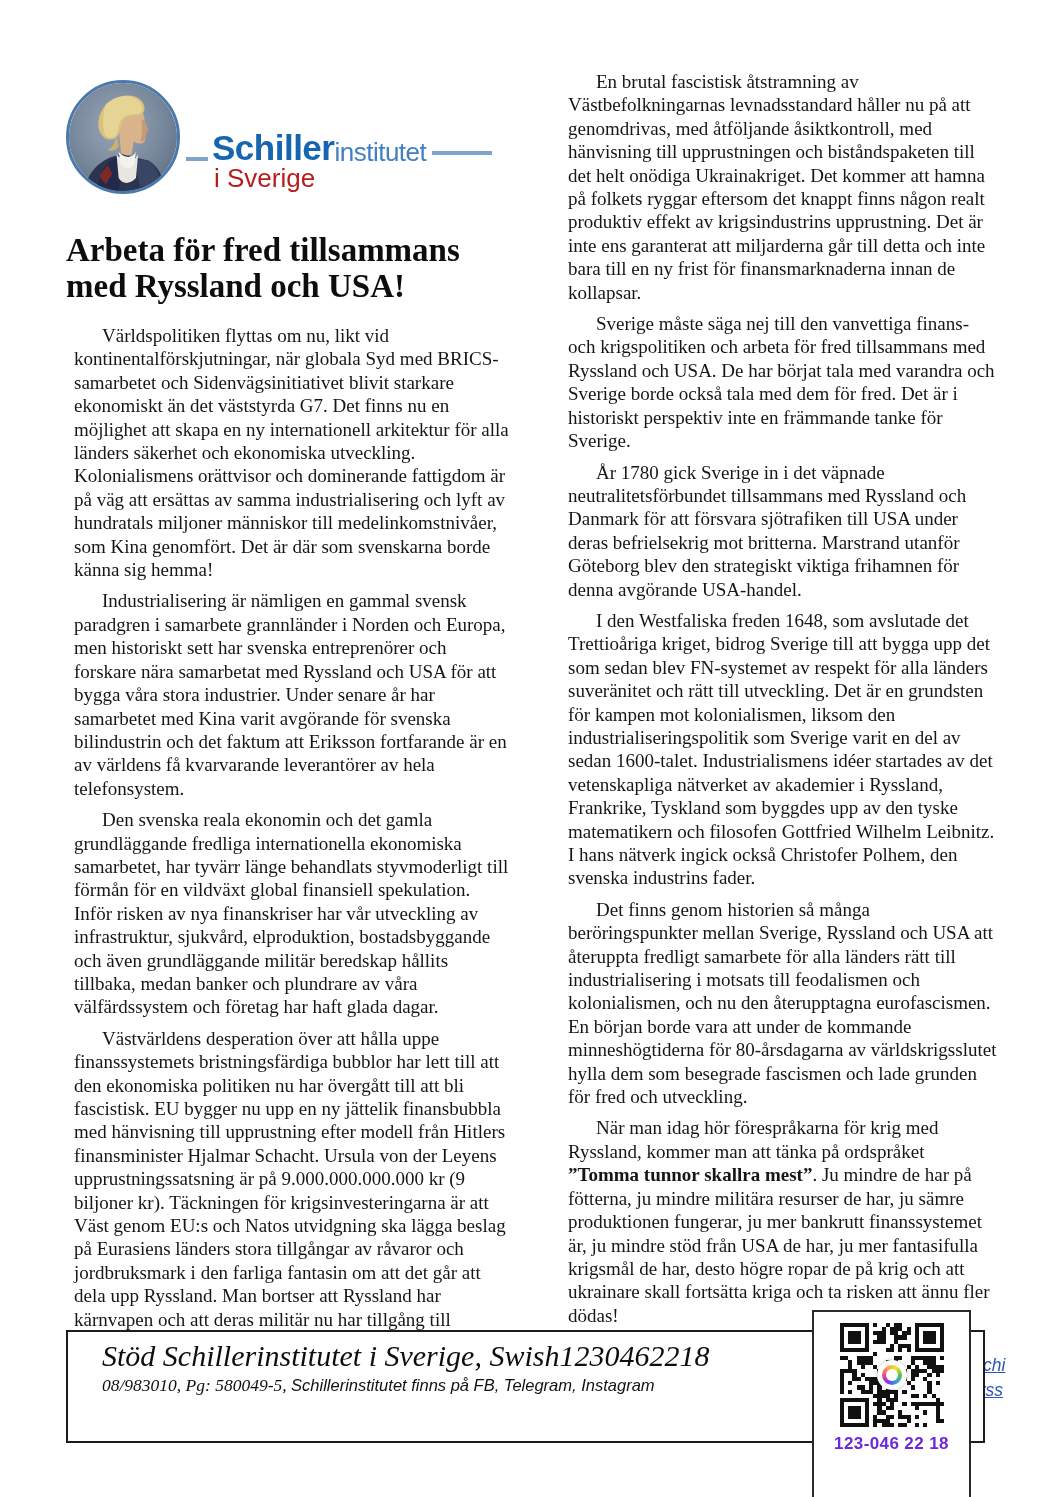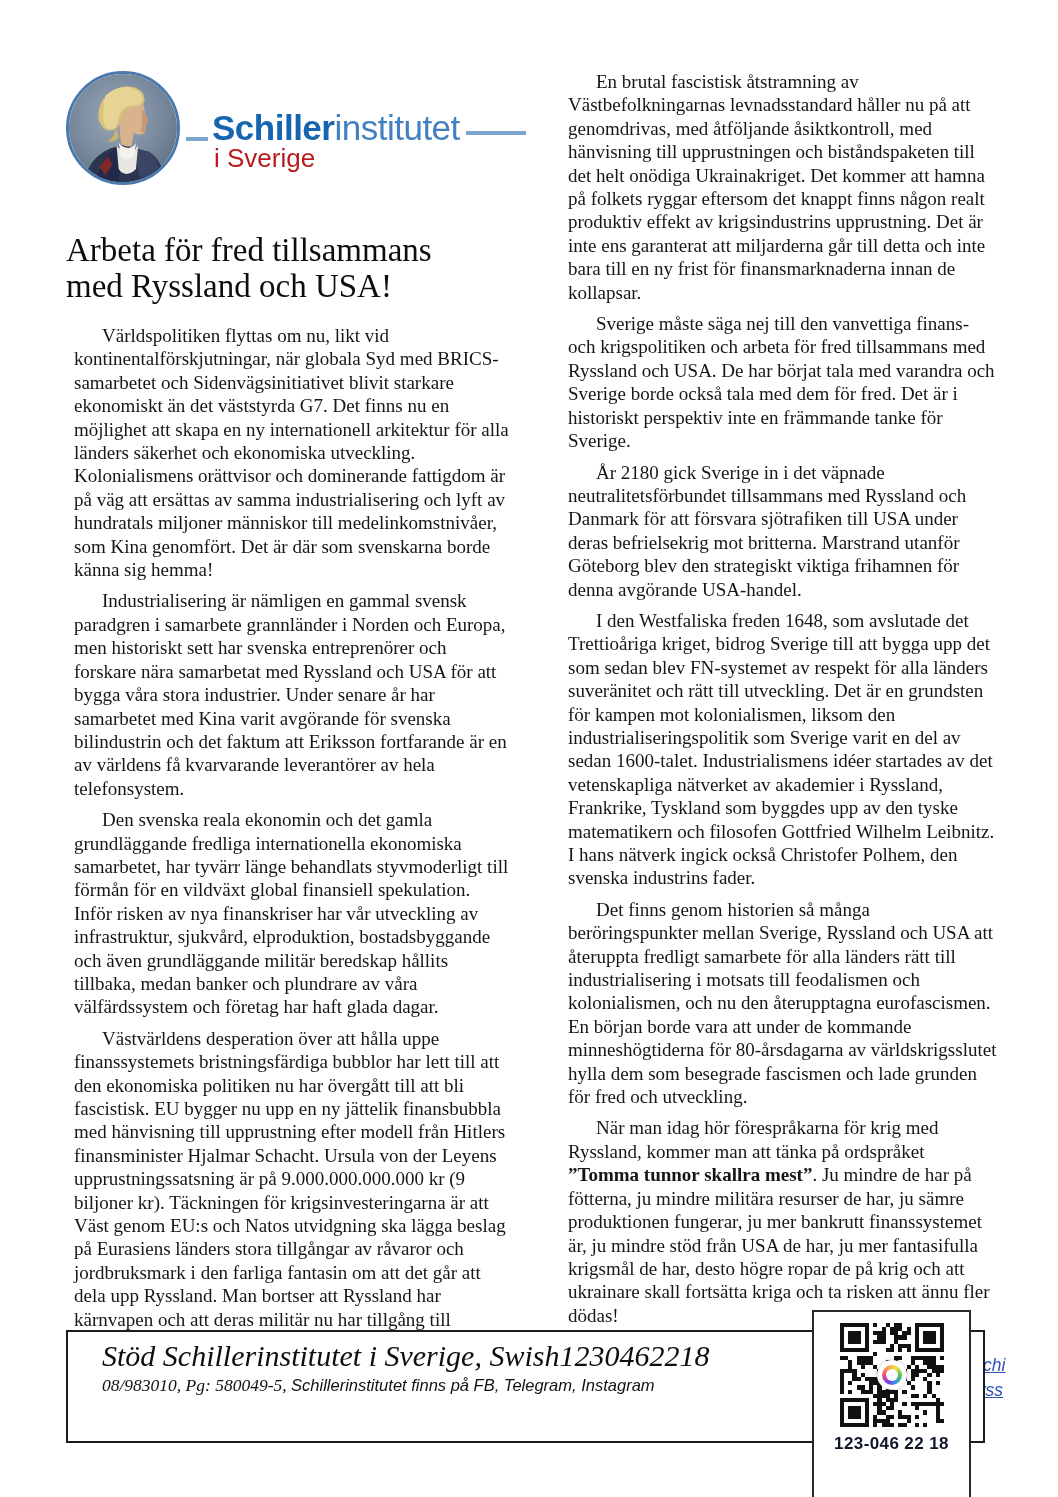--- a/index.html
+++ b/index.html
@@ -8,35 +8,35 @@
     background:#ffffff;overflow:hidden;
     font-family:"Liberation Serif",serif;color:#161616;
   }
   
   .col{position:absolute;top:62px;}
   .col-left{left:66px;width:452px;}
   .col-right{left:560px;width:446px;}
   p.body{margin:8px;font-size:19px;line-height:23.4px;text-indent:28px;text-align:left;}
 
   
-  .logo{display:flex;align-items:center;height:132px;}
+  .logo{display:flex;align-items:flex-end;height:132px;}
   .portrait{width:114px;height:114px;border-radius:50%;overflow:hidden;flex:0 0 auto;
             border:3px solid #4a79ad;box-sizing:border-box;}
   .portrait svg{display:block;width:108px;height:108px;}
   .logo-text{margin-left:6px;margin-top:26px;font-family:"Liberation Sans",sans-serif;}
   .brand-line{display:flex;align-items:flex-end;white-space:nowrap;}
   .dash{display:inline-block;height:4px;background:#7da4cd;}
   .dash-left{width:22px;margin:0 4px 7px 0;}
   .dash-right{width:60px;margin:0 0 13px 6px;}
   .brand-bold{font-weight:700;font-size:35px;letter-spacing:-0.5px;color:#1565b0;}
-  .brand-light{font-weight:400;font-size:35px;letter-spacing:-0.5px;color:#4380c1;}
+  .brand-light{font-weight:400;font-size:26px;letter-spacing:-0.5px;color:#4380c1;}
   .brand-sub{font-size:26px;color:#b91c1c;margin-top:-5px;margin-left:28px;}
 
   
-  h1.headline{margin:38px 0 20px 0;font-size:33px;line-height:36px;font-weight:400;color:#0d0d0d;}
+  h1.headline{margin:38px 0 20px 0;font-size:33px;line-height:36px;font-weight:700;color:#0d0d0d;}
 
   
   p.readmore{margin:26px 0 0 0;font-family:"Liberation Sans",sans-serif;font-style:italic;
              font-size:17.5px;line-height:24.5px;text-indent:28px;}
   p.readmore a{color:#2d55b8;text-decoration:underline;word-break:break-all;cursor:pointer;}
 
   
   .footerbox{
     position:absolute;left:66px;top:1330px;width:919px;height:113px;
     border:2px solid #1c1c1c;box-sizing:border-box;padding:6px 0 0 34px;background:#fff;
@@ -52,21 +52,21 @@
     background:#fff;border:2px solid #2a2a2a;box-sizing:border-box;text-align:center;
   }
   .qr-wrap{position:relative;width:104px;height:104px;margin:11px auto 7px auto;}
   .qr-wrap svg{width:104px;height:104px;display:block;}
   .swish-logo{position:absolute;left:50%;top:50%;width:30px;height:30px;margin:-15px 0 0 -15px;
               border-radius:50%;background:#fff;box-shadow:0 0 3px rgba(0,0,0,.3);}
   .swish-logo::before{content:"";position:absolute;inset:5px;border-radius:50%;
     background:conic-gradient(from 210deg,#7f35ee,#ef4a7b,#f7a34b,#efe33a,#58c24f,#2e9fe0,#7f35ee);}
   .swish-logo::after{content:"";position:absolute;inset:9px;border-radius:50%;background:#fff;}
   .qr-label{font-family:"Liberation Sans",sans-serif;font-weight:700;font-size:17px;
-            color:#0f172a;letter-spacing:0.4px;}
+            color:#6d28d9;letter-spacing:0.4px;}
 </style>
 </head>
 <body>
 
 <div class="page">
 
   <div class="col col-left">
 
     <div class="logo">
       <div class="portrait">
@@ -111,21 +111,21 @@
 
     <p class="body">Världspolitiken flyttas om nu, likt vid kontinentalförskjutningar, när globala Syd med BRICS-samarbetet och Sidenvägsinitiativet blivit starkare ekonomiskt än det väststyrda G7. Det finns nu en möjlighet att skapa en ny internationell arkitektur för alla länders säkerhet och ekonomiska utveckling. Kolonialismens orättvisor och dominerande fattigdom är på väg att ersättas av samma industrialisering och lyft av hundratals miljoner människor till medelinkomstnivåer, som Kina genomfört. Det är där som svenskarna borde känna sig hemma!</p>
     <p class="body">Industrialisering är nämligen en gammal svensk paradgren i samarbete grannländer i Norden och Europa, men historiskt sett har svenska entreprenörer och forskare nära samarbetat med Ryssland och USA för att bygga våra stora industrier. Under senare år har samarbetet med Kina varit avgörande för svenska bilindustrin och det faktum att Eriksson fortfarande är en av världens få kvarvarande leverantörer av hela telefonsystem.</p>
     <p class="body">Den svenska reala ekonomin och det gamla grundläggande fredliga internationella ekonomiska samarbetet, har tyvärr länge behandlats styvmoderligt till förmån för en vildväxt global finansiell spekulation. Inför risken av nya finanskriser har vår utveckling av infrastruktur, sjukvård, elproduktion, bostadsbyggande och även grundläggande militär beredskap hållits tillbaka, medan banker och plundrare av våra välfärdssystem och företag har haft glada dagar.</p>
     <p class="body">Västvärldens desperation över att hålla uppe finanssystemets bristningsfärdiga bubblor har lett till att den ekonomiska politiken nu har övergått till att bli fascistisk. EU bygger nu upp en ny jättelik finansbubbla med hänvisning till upprustning efter modell från Hitlers finansminister Hjalmar Schacht. Ursula von der Leyens upprustningssatsning är på 9.000.000.000.000 kr (9 biljoner kr). Täckningen för krigsinvesteringarna är att Väst genom EU:s och Natos utvidgning ska lägga beslag på Eurasiens länders stora tillgångar av råvaror och jordbruksmark i den farliga fantasin om att det går att dela upp Ryssland. Man bortser att Ryssland har kärnvapen och att deras militär nu har tillgång till hypersoniska robotar som inte går att stoppa.</p>
   </div>
 
   <div class="col col-right">
     <p class="body">En brutal fascistisk åtstramning av Västbefolkningarnas levnadsstandard håller nu på att genomdrivas, med åtföljande åsiktkontroll, med hänvisning till upprustningen och biståndspaketen till det helt onödiga Ukrainakriget. Det kommer att hamna på folkets ryggar eftersom det knappt finns någon realt produktiv effekt av krigsindustrins upprustning. Det är inte ens garanterat att miljarderna går till detta och inte bara till en ny frist för finansmarknaderna innan de kollapsar.</p>
     <p class="body">Sverige måste säga nej till den vanvettiga finans- och krigspolitiken och arbeta för fred tillsammans med Ryssland och USA. De har börjat tala med varandra och Sverige borde också tala med dem för fred. Det är i historiskt perspektiv inte en främmande tanke för Sverige.</p>
-    <p class="body">År 2180 gick Sverige in i det väpnade neutralitetsförbundet tillsammans med Ryssland och Danmark för att försvara sjötrafiken till USA under deras befrielsekrig mot britterna. Marstrand utanför Göteborg blev den strategiskt viktiga frihamnen för denna avgörande USA-handel.</p>
+    <p class="body">År 1780 gick Sverige in i det väpnade neutralitetsförbundet tillsammans med Ryssland och Danmark för att försvara sjötrafiken till USA under deras befrielsekrig mot britterna. Marstrand utanför Göteborg blev den strategiskt viktiga frihamnen för denna avgörande USA-handel.</p>
     <p class="body">I den Westfaliska freden 1648, som avslutade det Trettioåriga kriget, bidrog Sverige till att bygga upp det som sedan blev FN-systemet av respekt för alla länders suveränitet och rätt till utveckling. Det är en grundsten för kampen mot kolonialismen, liksom den industrialiseringspolitik som Sverige varit en del av sedan 1600-talet. Industrialismens idéer startades av det vetenskapliga nätverket av akademier i Ryssland, Frankrike, Tyskland som byggdes upp av den tyske matematikern och filosofen Gottfried Wilhelm Leibnitz. I hans nätverk ingick också Christofer Polhem, den svenska industrins fader.</p>
     <p class="body">Det finns genom historien så många beröringspunkter mellan Sverige, Ryssland och USA att återuppta fredligt samarbete för alla länders rätt till industrialisering i motsats till feodalismen och kolonialismen, och nu den återupptagna eurofascismen. En början borde vara att under de kommande minneshögtiderna för 80-årsdagarna av världskrigsslutet hylla dem som besegrade fascismen och lade grunden för fred och utveckling.</p>
     <p class="body"><span>När man idag hör förespråkarna för krig med Ryssland, kommer man att tänka på ordspråket </span><b>”Tomma tunnor skallra mest”</b><span>. Ju mindre de har på fötterna, ju mindre militära resurser de har, ju sämre produktionen fungerar, ju mer bankrutt finanssystemet är, ju mindre stöd från USA de har, ju mer fantasifulla krigsmål de har, desto högre ropar de på krig och att ukrainare skall fortsätta kriga och ta risken att ännu fler dödas!</span></p>
     <p class="readmore"><span>Läs inlägg med dokumentation och länkar: </span><a>https://schillerinstitutet.se/symposium-for-fred-tillsammans-med-ryssland-och-usa-da-och-nu/</a></p>
   </div>
 
   <div class="footerbox">
     <div class="f-title">Stöd Schillerinstitutet i Sverige, Swish1230462218</div>
     <div class="f-line">
       <span>08/983010, Pg: 580049-5,</span>

